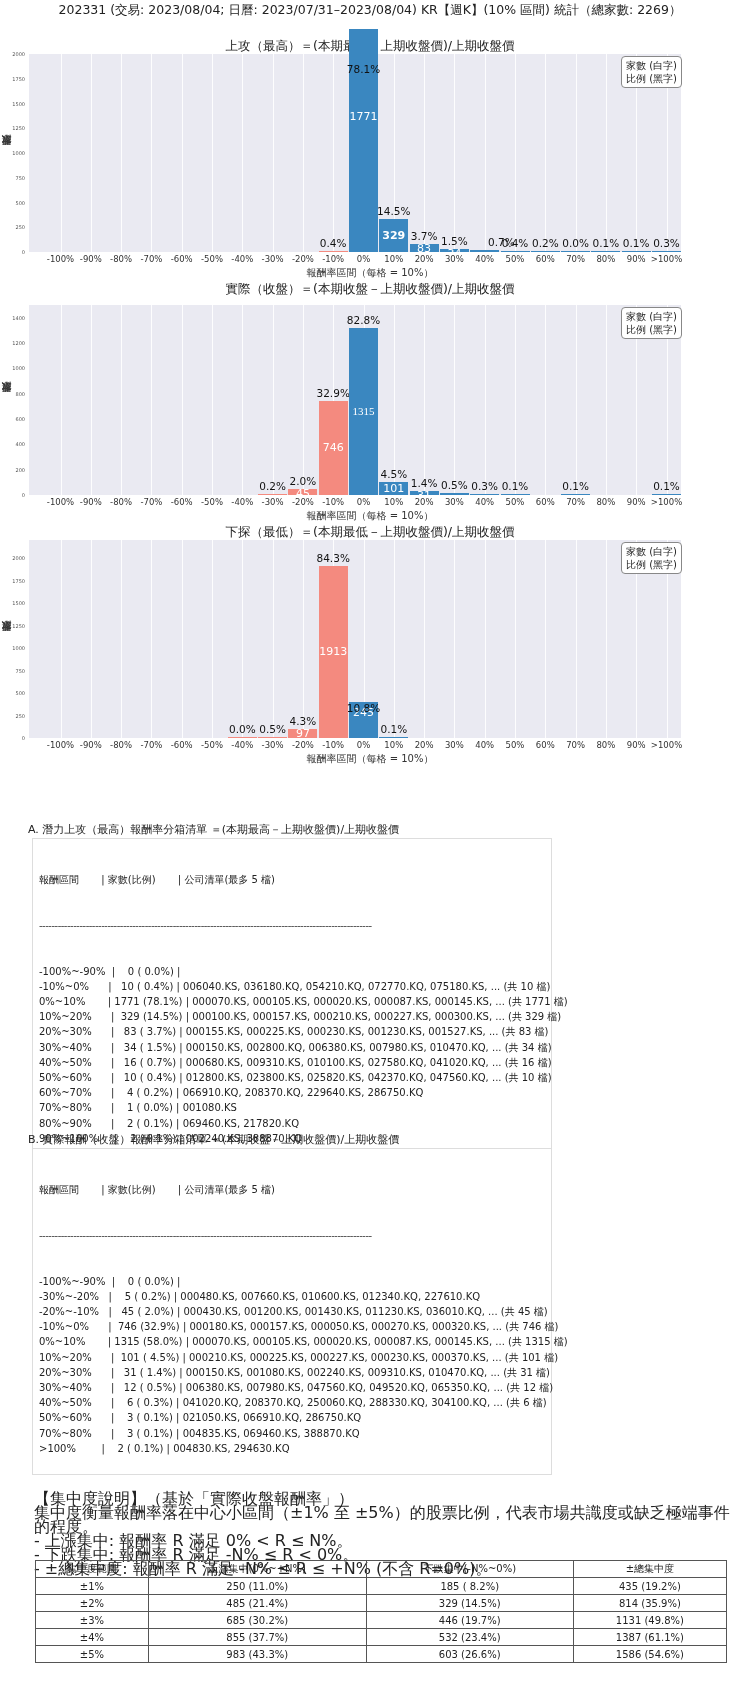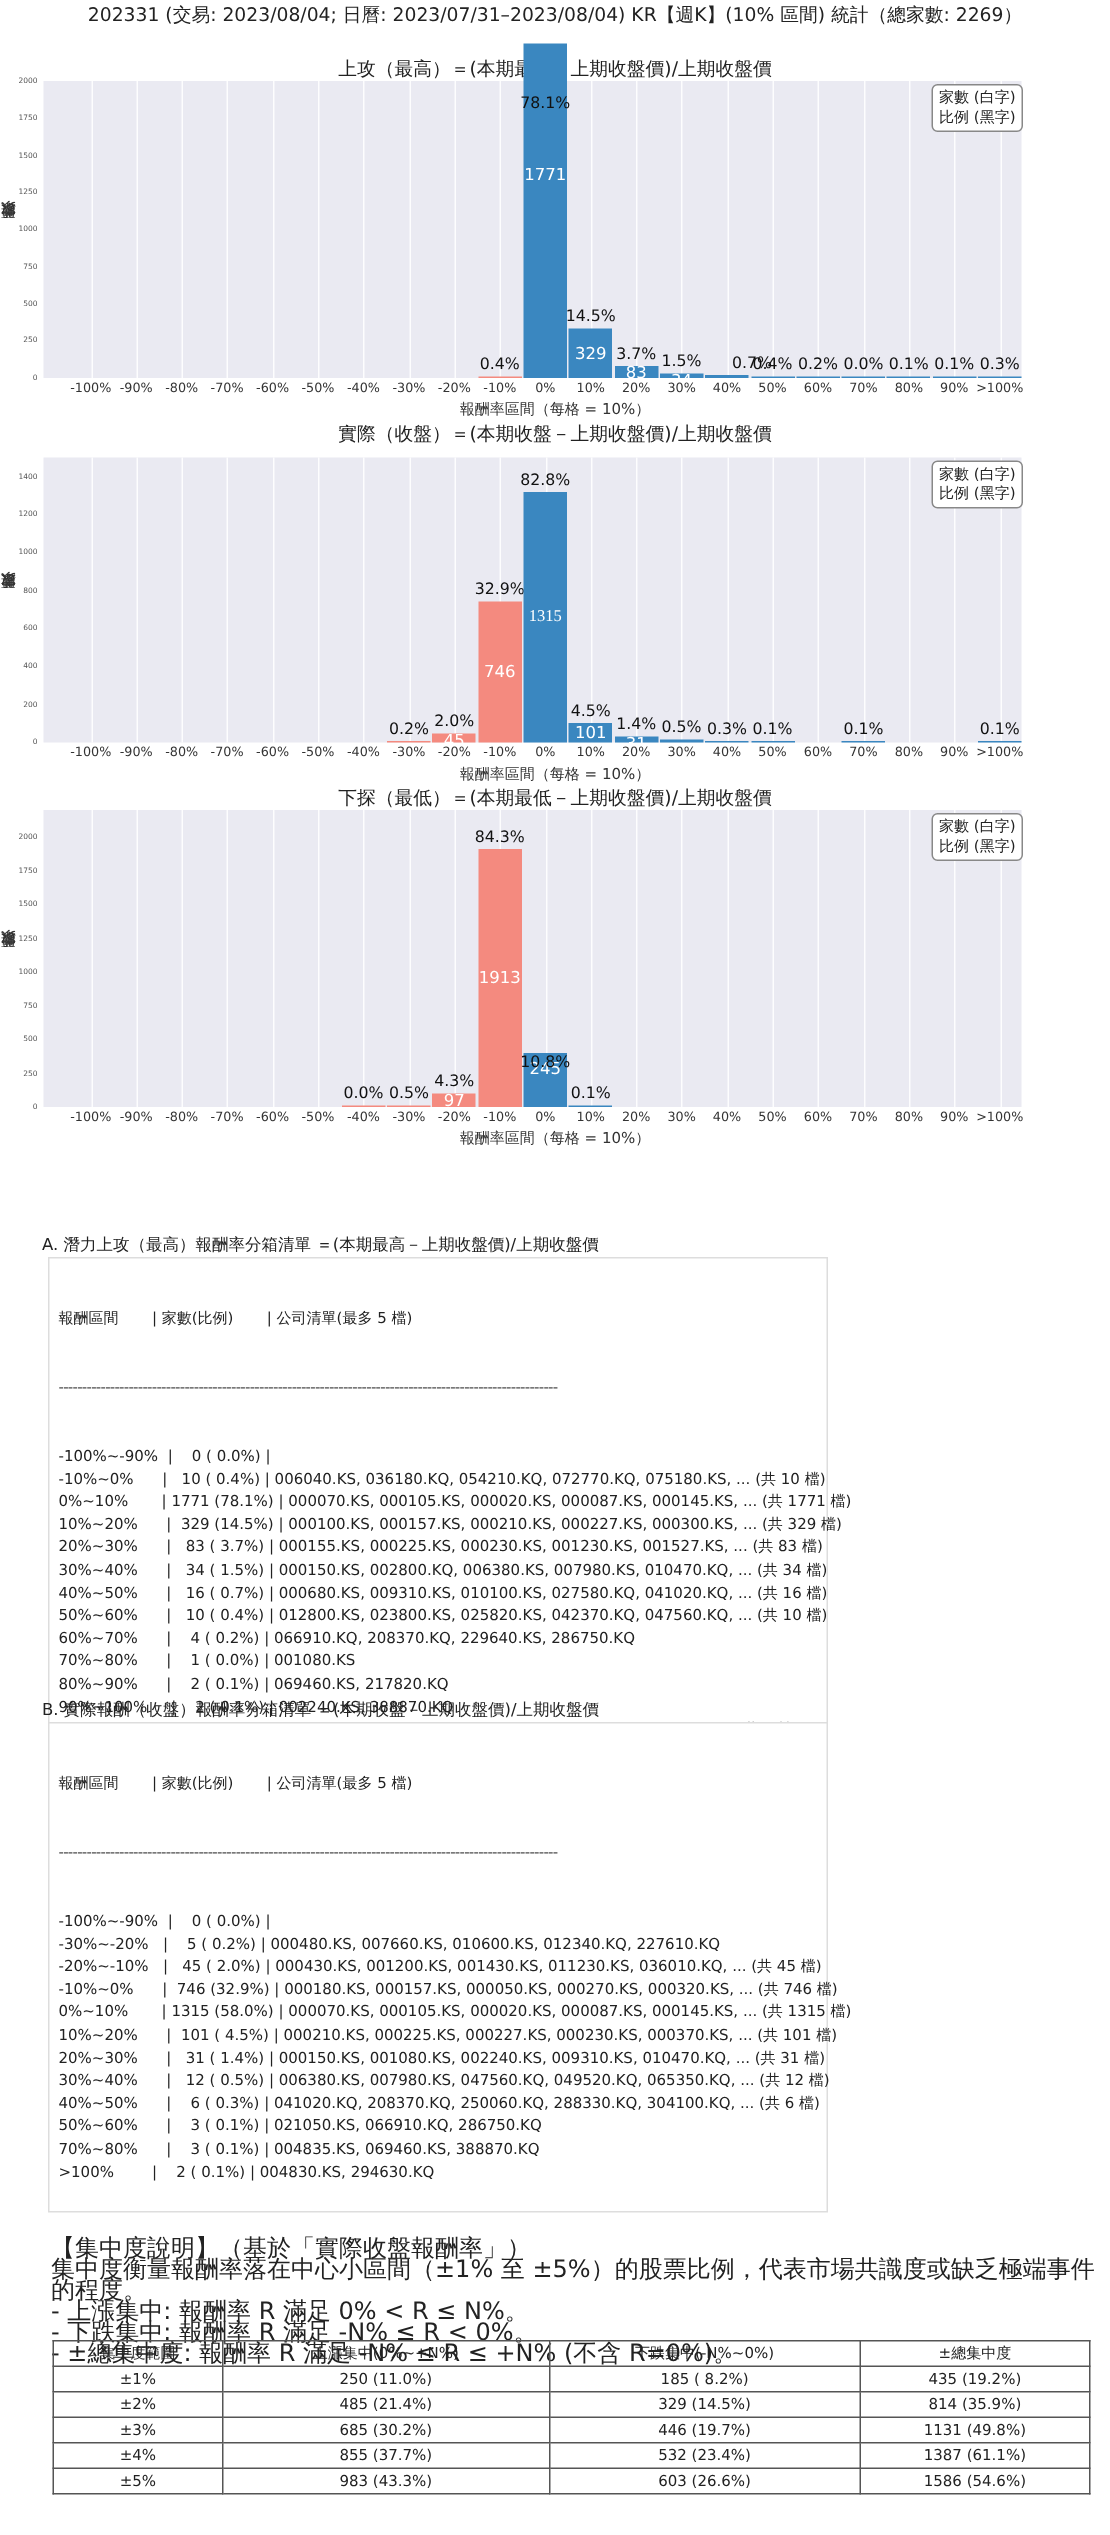--- a/index.html
+++ b/index.html
@@ -54,21 +54,21 @@
       <div class="vgrid" style="left: 546.6px;"></div>
       <div class="vgrid" style="left: 576.9px;"></div>
       <div class="vgrid" style="left: 607.2px;"></div>
       <div class="vgrid" style="left: 637.5px;"></div>
       <div class="bar down" style="left: 289.7px; width: 29px; height: 1.5px;"></div>
       <div class="bar-pct" style="left: 274.2px; bottom: 3.5px;">0.4%</div>
       <div class="bar up" style="left: 320px; width: 29px; height: 223px;">
         <div class="bar-count" style="top: 80.6645px;">1771</div>
       </div>
       <div class="bar-pct" style="left: 304.5px; bottom: 177.329px;">78.1%</div>
-      <div class="bar up" style="left: 350.3px; width: 29px; height: 32.571px;">
+      <div class="bar up" style="left: 350.3px; width: 29px; height: 32.571px; font-weight: bold;">
         <div class="bar-count" style="top: 9.2855px;">329</div>
       </div>
       <div class="bar-pct" style="left: 334.8px; bottom: 34.571px;">14.5%</div>
       <div class="bar up" style="left: 380.6px; width: 29px; height: 8.217px;">
         <div class="bar-count" style="top: -2px;">83</div>
       </div>
       <div class="bar-pct" style="left: 365.1px; bottom: 10.217px;">3.7%</div>
       <div class="bar up" style="left: 410.9px; width: 29px; height: 3.366px;">
         <div class="bar-count" style="top: -2px;">34</div>
       </div>

